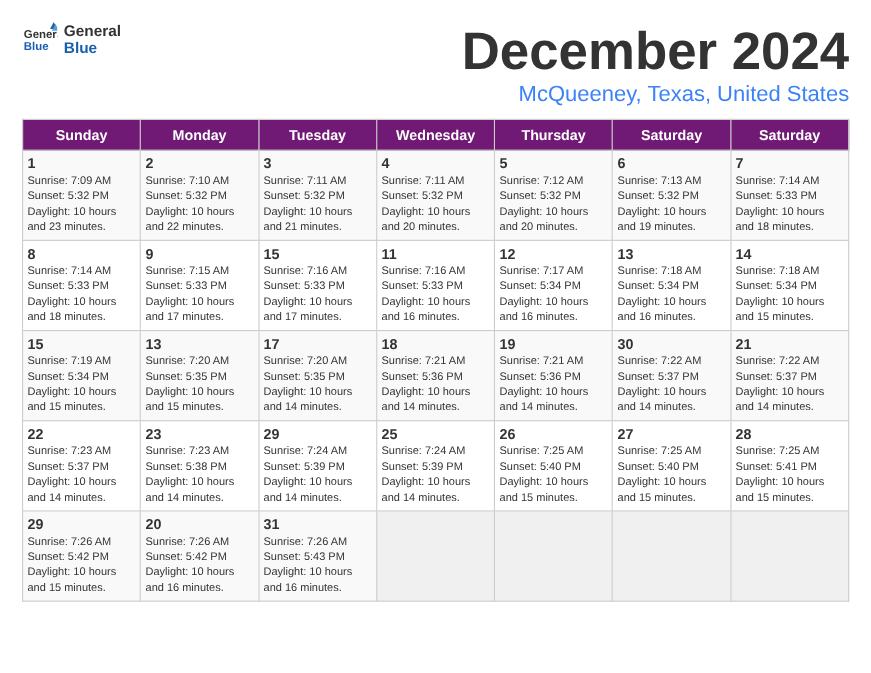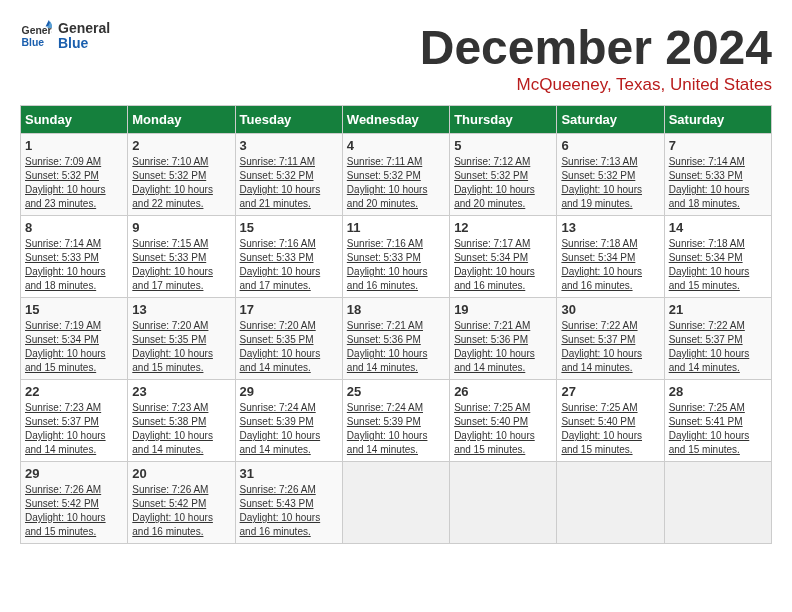--- a/index.html
+++ b/index.html
@@ -27,33 +27,33 @@
     }
     .title-block {
       text-align: right;
     }
     .calendar-title {
       font-size: 48px;
       font-weight: bold;
       color: #333;
     }
     .calendar-subtitle {
-      font-size: 17px;
-      color: #b91c1c;
+      font-size: 20px;
+      color: #3b82f6;
     }
     table {
       width: 100%;
       border-collapse: collapse;
       font-size: 11px;
     }
     thead tr th {
-      background: #15803d;
+      background: #701a75;
       color: #fff;
       padding: 6px 4px;
-      text-align: left;
+      text-align: center;
       font-size: 13px;
       font-weight: bold;
       border: 1px solid #ccc;
     }
     tbody tr td {
       border: 1px solid #ccc;
       vertical-align: top;
       padding: 4px;
       width: calc(100% / 7);
       min-height: 80px;
@@ -66,21 +66,20 @@
       font-size: 13px;
       font-weight: bold;
       color: #333;
       display: block;
       margin-bottom: 2px;
     }
     .day-info {
       font-size: 10px;
       color: #333;
       line-height: 1.4;
-      text-decoration: underline;
     }
     .empty-cell {
       background: #f0f0f0 !important;
     }
   </style>
 </head>
 <body>
 
 <div class="header-section">
   <div class="logo">

